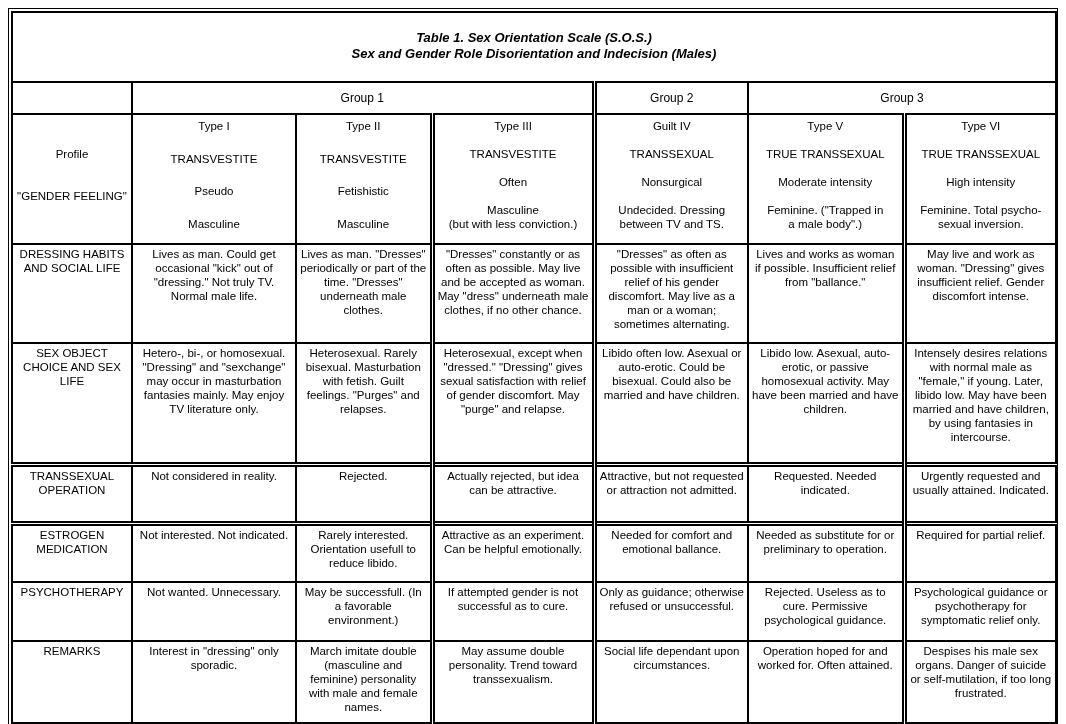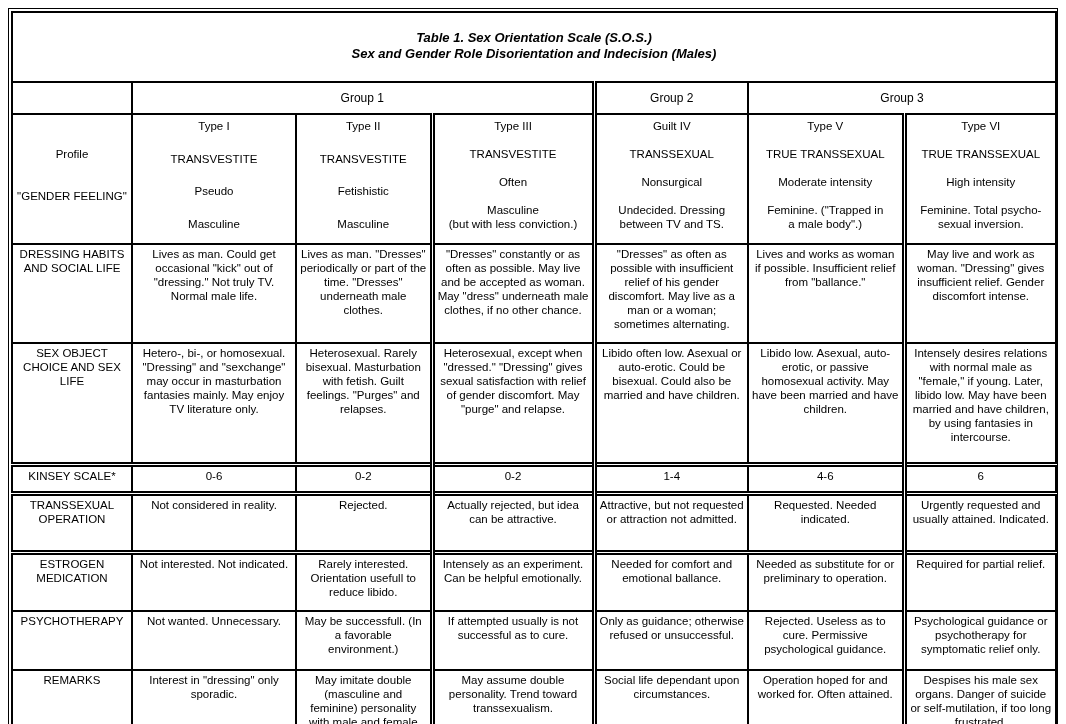--- a/index.html
+++ b/index.html
@@ -131,64 +131,55 @@
   <tr>
     <td class="row-header h-sex">SEX OBJECT CHOICE AND SEX LIFE</td>
     <td class="h-sex">Hetero-, bi-, or homosexual. "Dressing" and "sexchange" may occur in masturbation fantasies mainly. May enjoy TV literature only.</td>
     <td class="h-sex dr">Heterosexual. Rarely bisexual. Masturbation with fetish. Guilt feelings. "Purges" and relapses.</td>
     <td class="h-sex dr">Heterosexual, except when "dressed." "Dressing" gives sexual satisfaction with relief of gender discomfort. May "purge" and relapse.</td>
     <td class="h-sex">Libido often low. Asexual or auto-erotic. Could be bisexual. Could also be married and have children.</td>
     <td class="h-sex dr">Libido low. Asexual, auto-erotic, or passive homosexual activity. May have been married and have children.</td>
     <td class="h-sex">Intensely desires relations with normal male as "female," if young. Later, libido low. May have been married and have children, by using fantasies in intercourse.</td>
   </tr>
 
-  <tr>
-    <td class="row-header h-kinsey dt">KINSEY SCALE*</td>
-    <td class="h-kinsey dt">0-6</td>
-    <td class="h-kinsey dt dr">0-2</td>
-    <td class="h-kinsey dt dr">0-2</td>
-    <td class="h-kinsey dt">1-4</td>
-    <td class="h-kinsey dt dr">4-6</td>
-    <td class="h-kinsey dt">6</td>
-  </tr>
 
   <tr>
     <td class="row-header h-conv dt">TRANSSEXUAL OPERATION</td>
     <td class="h-conv dt">Not considered in reality.</td>
     <td class="h-conv dt dr">Rejected.</td>
     <td class="h-conv dt dr">Actually rejected, but idea can be attractive.</td>
     <td class="h-conv dt">Attractive, but not requested or attraction not admitted.</td>
     <td class="h-conv dt dr">Requested. Needed indicated.</td>
     <td class="h-conv dt">Urgently requested and usually attained. Indicated.</td>
   </tr>
 
   <tr>
     <td class="row-header h-estro dt">ESTROGEN MEDICATION</td>
     <td class="h-estro dt">Not interested. Not indicated.</td>
     <td class="h-estro dt dr">Rarely interested. Orientation usefull to reduce libido.</td>
-    <td class="h-estro dt dr">Intensely as an experiment. Can be helpful emotionally.</td>
+    <td class="h-estro dt dr">Attractive as an experiment. Can be helpful emotionally.</td>
     <td class="h-estro dt">Needed for comfort and emotional ballance.</td>
     <td class="h-estro dt dr">Needed as substitute for or preliminary to operation.</td>
     <td class="h-estro dt">Required for partial relief.</td>
   </tr>
 
   <tr>
     <td class="row-header h-psych">PSYCHOTHERAPY</td>
     <td class="h-psych">Not wanted. Unnecessary.</td>
     <td class="h-psych dr">May be successfull. (In a favorable environment.)</td>
-    <td class="h-psych dr">If attempted usually is not successful as to cure.</td>
+    <td class="h-psych dr">If attempted gender is not successful as to cure.</td>
     <td class="h-psych">Only as guidance; otherwise refused or unsuccessful.</td>
     <td class="h-psych dr">Rejected. Useless as to cure. Permissive psychological guidance.</td>
     <td class="h-psych">Psychological guidance or psychotherapy for symptomatic relief only.</td>
   </tr>
 
   <tr>
     <td class="row-header h-rem">REMARKS</td>
     <td class="h-rem">Interest in "dressing" only sporadic.</td>
-    <td class="h-rem dr">May imitate double (masculine and feminine) personality with male and female names.</td>
+    <td class="h-rem dr">March imitate double (masculine and feminine) personality with male and female names.</td>
     <td class="h-rem dr">May assume double personality. Trend toward transsexualism.</td>
     <td class="h-rem">Social life dependant upon circumstances.</td>
     <td class="h-rem dr">Operation hoped for and worked for. Often attained.</td>
     <td class="h-rem">Despises his male sex organs. Danger of suicide or self-mutilation, if too long frustrated.</td>
   </tr>
 
 </tbody>
     </table>
 </div>
 

